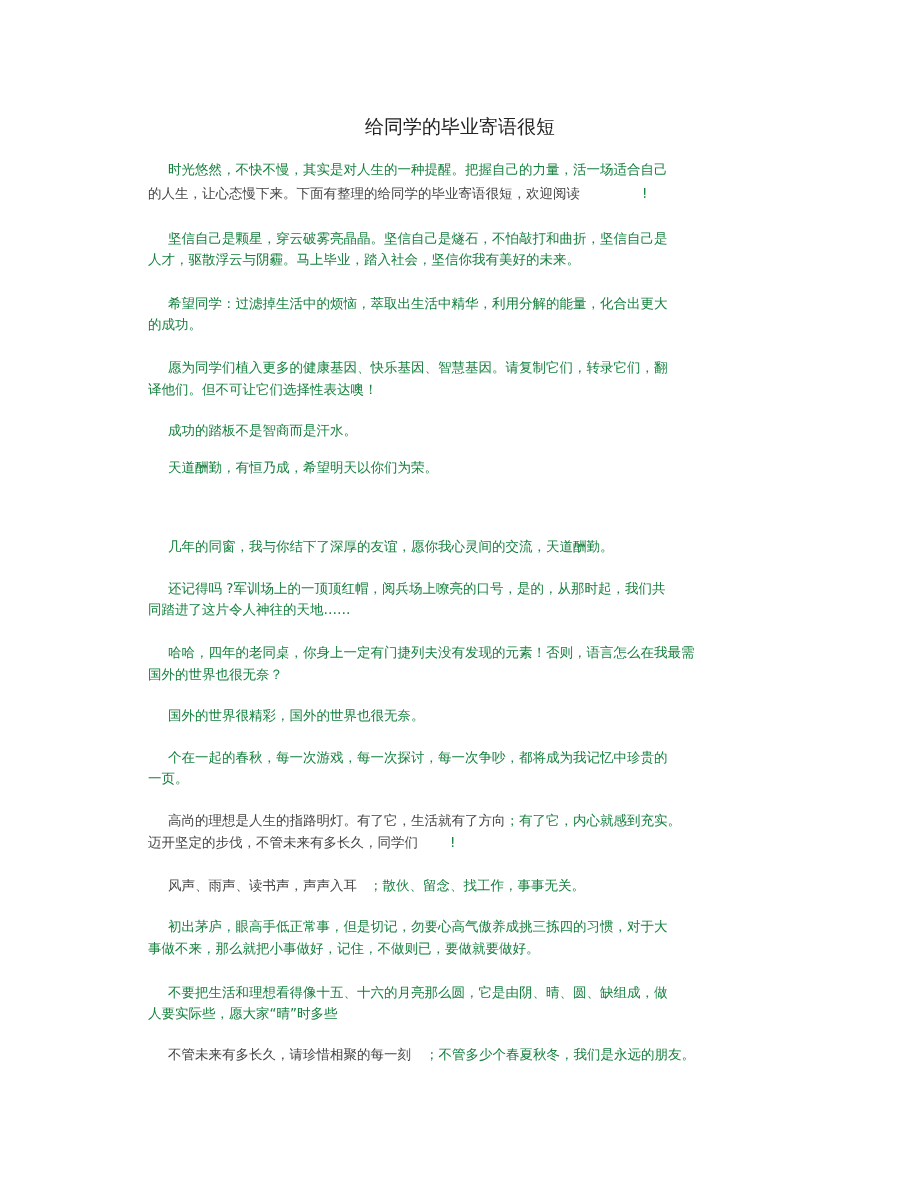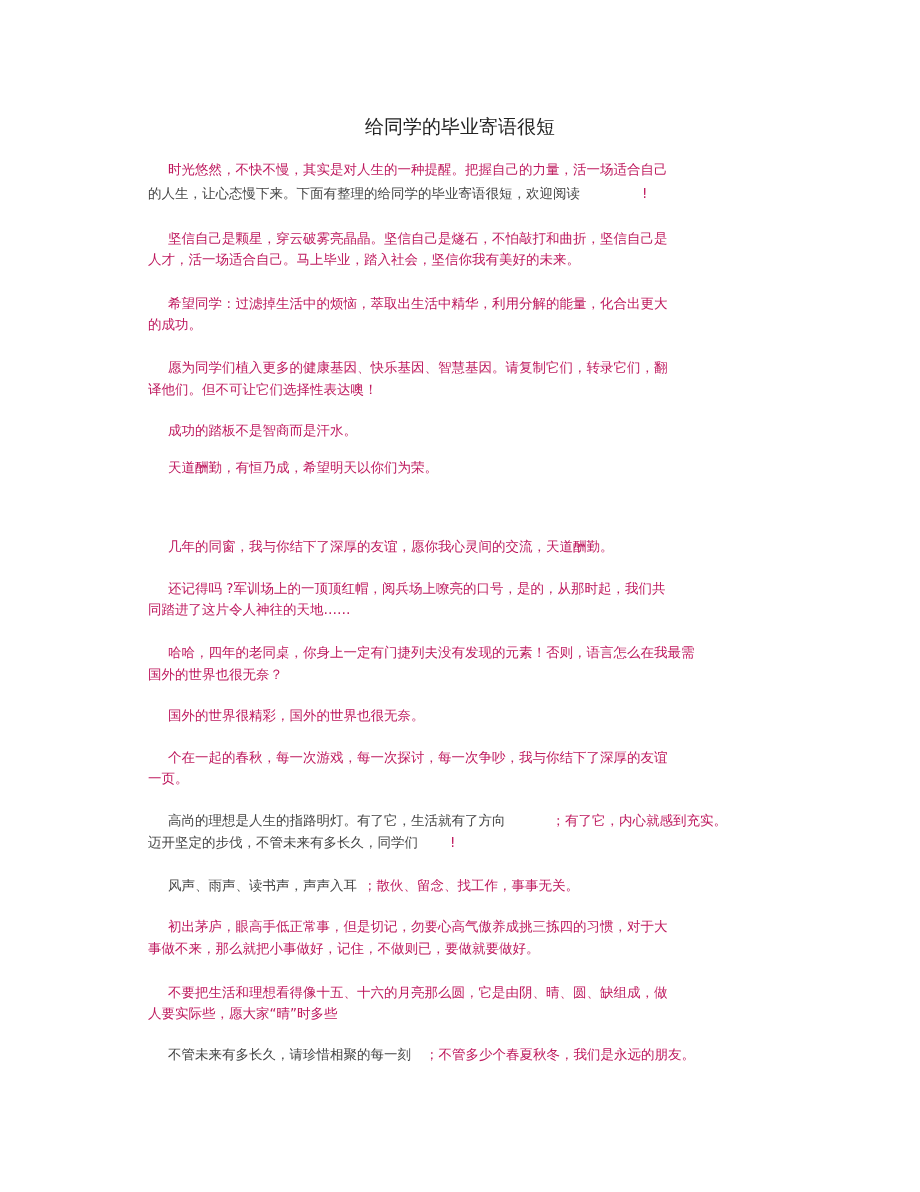--- a/index.html
+++ b/index.html
@@ -1,36 +1,36 @@
 <!DOCTYPE html>
 <html><head>
 <meta charset="utf-8">
 <style>
   html, body { margin:0; padding:0; background:#ffffff; }
   body { width:920px; height:1192px; position:relative; overflow:hidden; }
   .page { position:absolute; left:0; top:0; width:920px; height:1079px;padding-left:44px; }
   .title { position:absolute; left:0; width:920px; top:114px; text-align:center;
     font-family:"DejaVu Serif", serif; font-size:19px; color:#222; }
   .line { position:absolute; white-space:pre; font-size:13.5px; line-height:18px; }
-  .sans { font-family:"DejaVu Sans", sans-serif; color:#be185d; }
+  .sans { font-family:"DejaVu Sans", sans-serif; color:#15803d; }
   .serif { font-family:"DejaVu Serif", serif; color:#444; }
   .ind { left:168px; }
   .noind { left:148px; }
 </style>
 </head>
 <body>
 
 <div class="page">
   <div class="title">给同学的毕业寄语很短</div>
 
   <div class="line ind" style="top:160px"><span class="sans">时光悠然，不快不慢，其实是对人生的一种提醒。把握自己的力量，活一场适合自己</span></div>
   <div class="line noind" style="top:184px"><span class="serif">的人生，让心态慢下来。下面有整理的给同学的毕业寄语很短，欢迎阅读</span><span class="sans" style="margin-left:62px">!</span></div>
 
   <div class="line ind" style="top:229px"><span class="sans">坚信自己是颗星，穿云破雾亮晶晶。坚信自己是燧石，不怕敲打和曲折，坚信自己是</span></div>
-  <div class="line noind" style="top:250px"><span class="sans">人才，活一场适合自己。马上毕业，踏入社会，坚信你我有美好的未来。</span></div>
+  <div class="line noind" style="top:250px"><span class="sans">人才，驱散浮云与阴霾。马上毕业，踏入社会，坚信你我有美好的未来。</span></div>
 
   <div class="line ind" style="top:294px"><span class="sans">希望同学：过滤掉生活中的烦恼，萃取出生活中精华，利用分解的能量，化合出更大</span></div>
   <div class="line noind" style="top:315px"><span class="sans">的成功。</span></div>
 
   <div class="line ind" style="top:358px"><span class="sans">愿为同学们植入更多的健康基因、快乐基因、智慧基因。请复制它们，转录它们，翻</span></div>
   <div class="line noind" style="top:380px"><span class="sans">译他们。但不可让它们选择性表达噢！</span></div>
 
   <div class="line ind" style="top:421px"><span class="sans">成功的踏板不是智商而是汗水。</span></div>
 
   <div class="line ind" style="top:458px"><span class="sans">天道酬勤，有恒乃成，希望明天以你们为荣。</span></div>
@@ -38,27 +38,27 @@
   <div class="line ind" style="top:537px"><span class="sans">几年的同窗，我与你结下了深厚的友谊，愿你我心灵间的交流，天道酬勤。</span></div>
 
   <div class="line ind" style="top:579px"><span class="sans">还记得吗 ?军训场上的一顶顶红帽，阅兵场上嘹亮的口号，是的，从那时起，我们共</span></div>
   <div class="line noind" style="top:600px"><span class="sans">同踏进了这片令人神往的天地……</span></div>
 
   <div class="line ind" style="top:643px"><span class="sans">哈哈，四年的老同桌，你身上一定有门捷列夫没有发现的元素！否则，语言怎么在我最需</span></div>
   <div class="line noind" style="top:665px"><span class="sans">国外的世界也很无奈？</span></div>
 
   <div class="line ind" style="top:706px"><span class="sans">国外的世界很精彩，国外的世界也很无奈。</span></div>
 
-  <div class="line ind" style="top:748px"><span class="sans">个在一起的春秋，每一次游戏，每一次探讨，每一次争吵，我与你结下了深厚的友谊</span></div>
+  <div class="line ind" style="top:748px"><span class="sans">个在一起的春秋，每一次游戏，每一次探讨，每一次争吵，都将成为我记忆中珍贵的</span></div>
   <div class="line noind" style="top:769px"><span class="sans">一页。</span></div>
 
-  <div class="line ind" style="top:811px"><span class="serif">高尚的理想是人生的指路明灯。有了它，生活就有了方向</span><span class="sans" style="margin-left:46px">；有了它，内心就感到充实。</span></div>
+  <div class="line ind" style="top:811px"><span class="serif">高尚的理想是人生的指路明灯。有了它，生活就有了方向</span><span class="sans" style="">；有了它，内心就感到充实。</span></div>
   <div class="line noind" style="top:833px"><span class="serif">迈开坚定的步伐，不管未来有多长久，同学们</span><span class="sans" style="margin-left:32px">!</span></div>
 
-  <div class="line ind" style="top:876px"><span class="serif">风声、雨声、读书声，声声入耳</span><span class="sans" style="margin-left:6px">；散伙、留念、找工作，事事无关。</span></div>
+  <div class="line ind" style="top:876px"><span class="serif">风声、雨声、读书声，声声入耳</span><span class="sans" style="margin-left:12px">；散伙、留念、找工作，事事无关。</span></div>
 
   <div class="line noind" style="top:939px"><span class="sans">事做不来，那么就把小事做好，记住，不做则已，要做就要做好。</span></div>
   <div class="line ind" style="top:917px"><span class="sans">初出茅庐，眼高手低正常事，但是切记，勿要心高气傲养成挑三拣四的习惯，对于大</span></div>
 
   <div class="line ind" style="top:983px"><span class="sans">不要把生活和理想看得像十五、十六的月亮那么圆，它是由阴、晴、圆、缺组成，做</span></div>
   <div class="line noind" style="top:1004px"><span class="sans">人要实际些，愿大家“晴”时多些</span></div>
 
   <div class="line ind" style="top:1045px"><span class="serif">不管未来有多长久，请珍惜相聚的每一刻</span><span class="sans" style="margin-left:14px">；不管多少个春夏秋冬，我们是永远的朋友。</span></div>
 </div>
 

